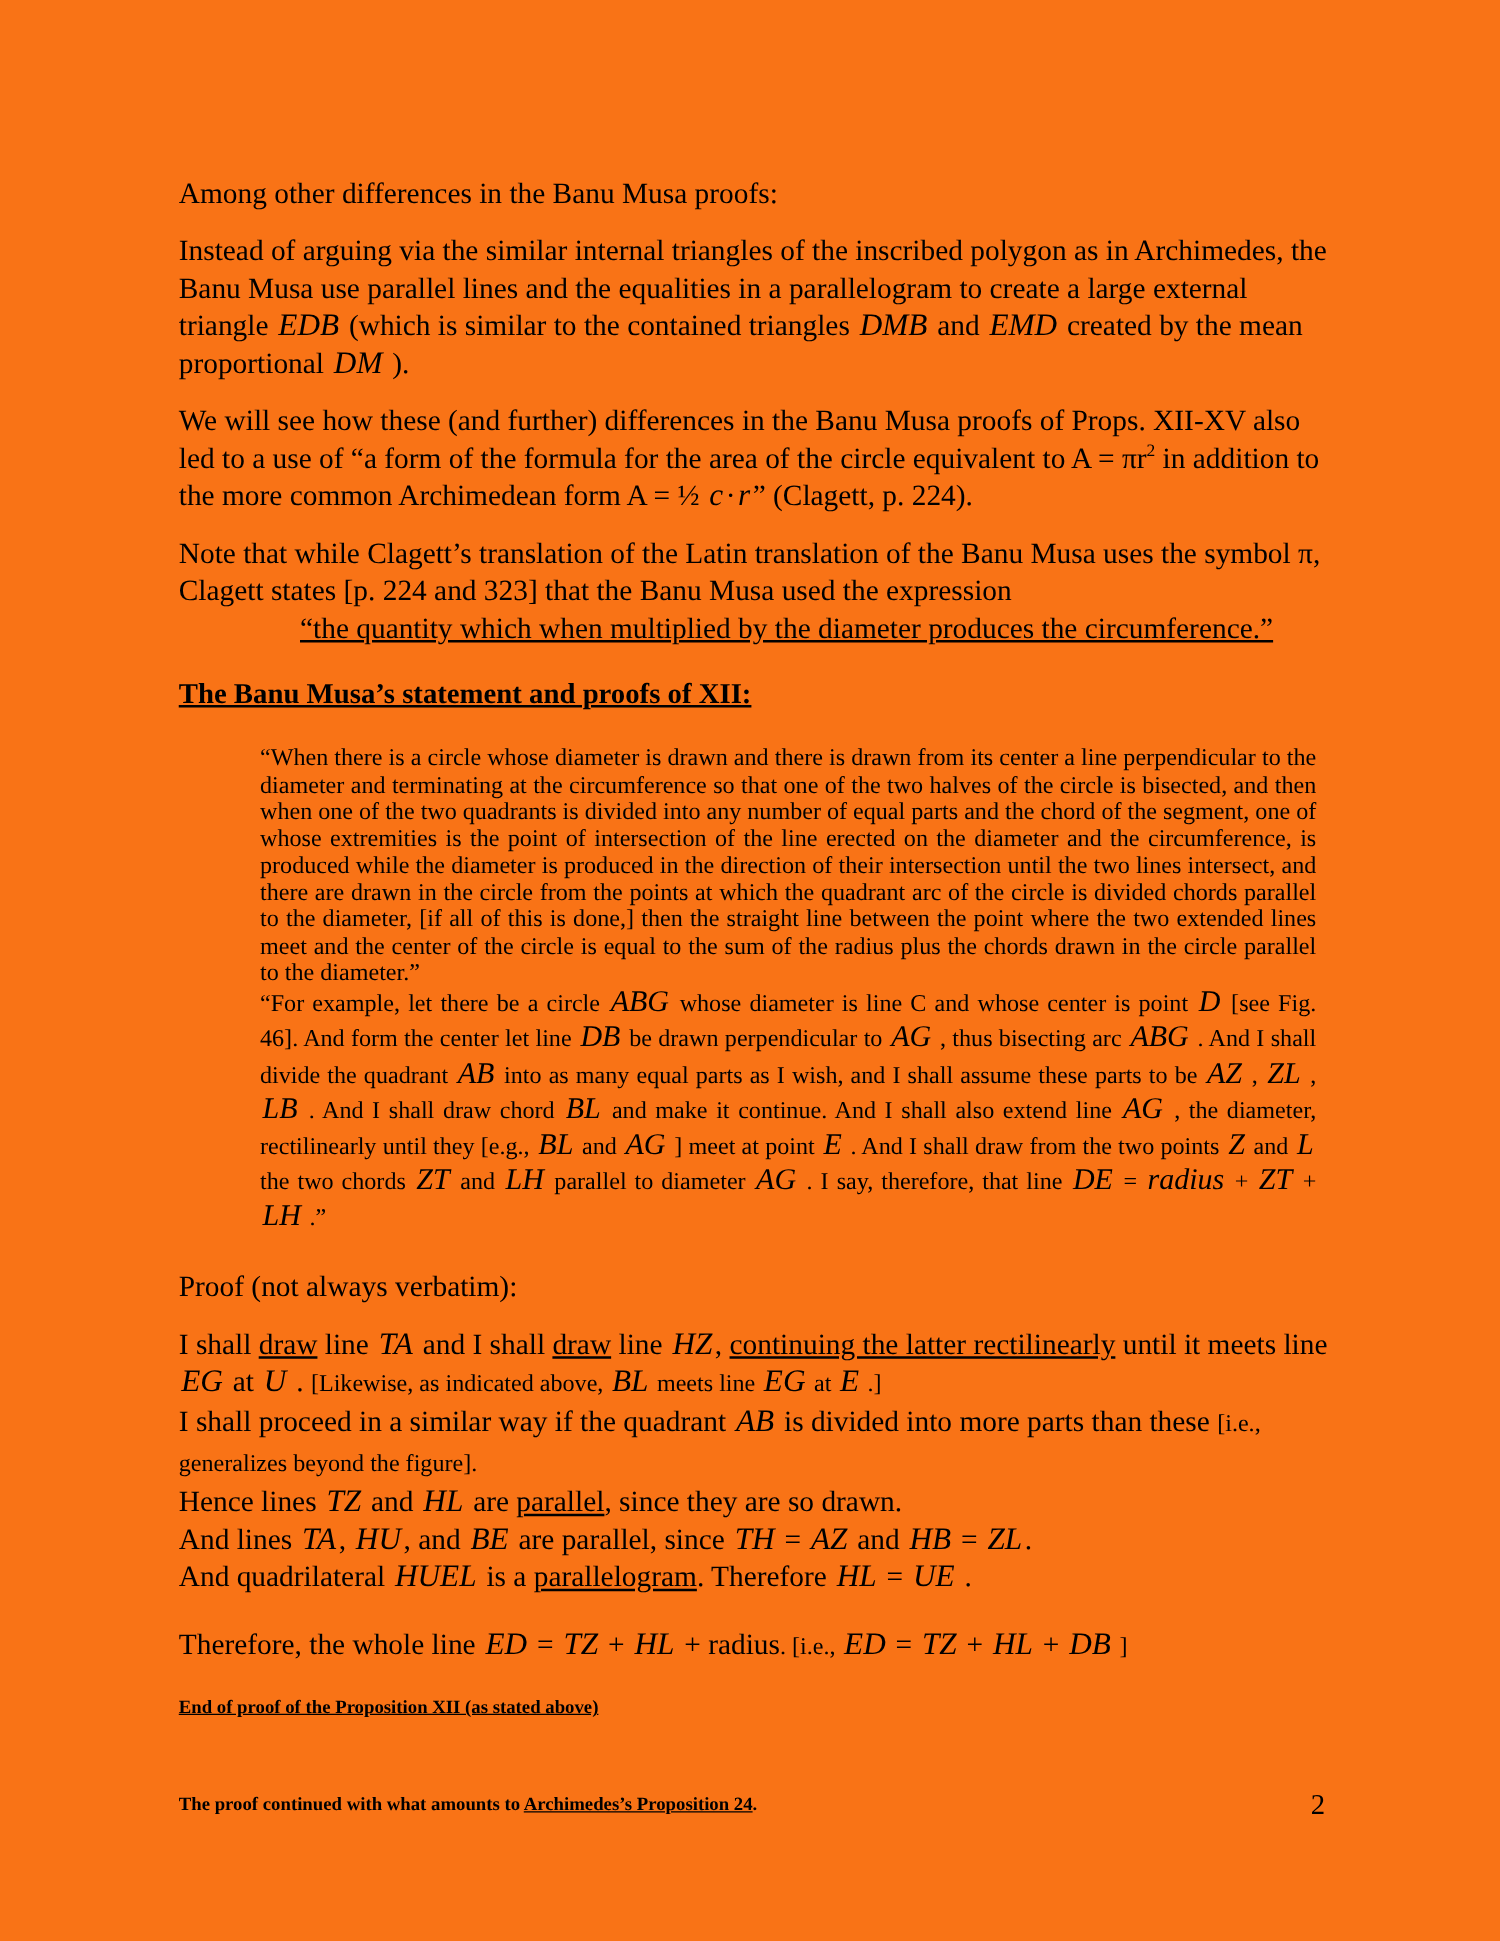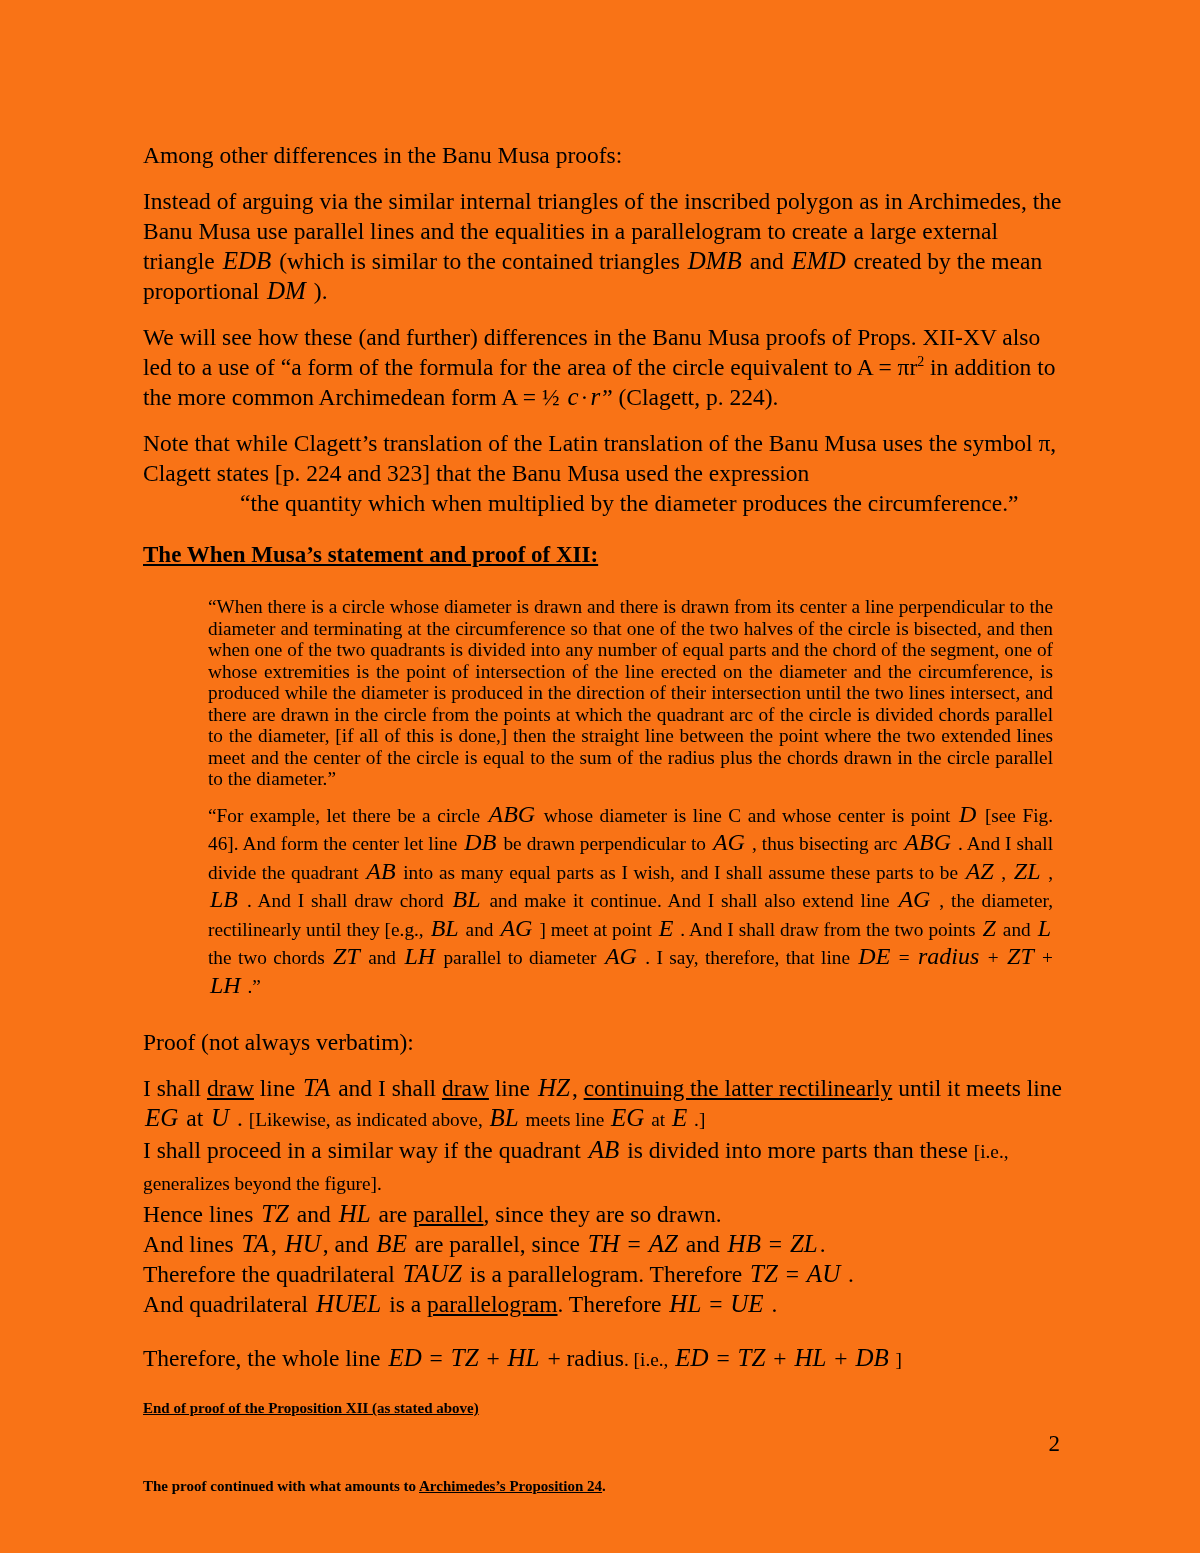--- a/index.html
+++ b/index.html
@@ -24,38 +24,38 @@
   .blk { margin: 0; }
 
   
   .k-p, .k-p0, .k-indentline, .k-pend, .k-pmid {
     font-size: 23.5px;
     line-height: 30px;
   }
   .k-p   { margin-bottom: 16px; }
   .k-p0  { margin-bottom: 0; }
   .k-pmid{ margin: 24px 0 16px 0; }
-  .k-indentline { padding-left: 97px; margin-bottom: 0; }
+  .k-indentline { padding-left: 97px; margin-bottom: 0; text-decoration: underline; }
 
   
   .k-heading {
     font-size: 23px;
     font-weight: bold;
     line-height: 30px;
     margin: 22px 0 26px 0;
   }
 
   
   .k-quote, .k-qnote, .k-qp {
     font-size: 19.3px;
     line-height: 21.5px;
     padding-left: 65px;
     width: 845px;
   }
-  .k-quote { text-align: justify; margin-bottom: 12px; }
+  .k-quote { text-align: justify; margin-bottom: 0; }
   .k-qnote { padding-left: 137px; width: 800px; margin-bottom: 0; }
   .k-qp    { text-align: justify; line-height: 28.5px; margin-bottom: 26px; }
 
   
   .k-bnote1, .k-bnote2, .k-bnote3 {
     font-size: 15px;
     font-weight: bold;
     line-height: 26px;
   }
   .k-bnote1 { margin-top: 20px; }
@@ -80,28 +80,27 @@
 </head>
 <body>
 
 <div class="page">
   <div class="content">
       <div class="blk k-p">Among other differences in the Banu Musa proofs:</div>
       <div class="blk k-p">Instead of arguing via the similar internal triangles of the inscribed polygon as in Archimedes, the Banu Musa use parallel lines and the equalities in a parallelogram to create a large external triangle <span class="m">EDB</span> (which is similar to the contained triangles <span class="m">DMB</span> and <span class="m">EMD</span> created by the mean proportional <span class="m">DM</span> ).</div>
       <div class="blk k-p">We will see how these (and further) differences in the Banu Musa proofs of Props. XII-XV also led to a use of “a form of the formula for the area of the circle equivalent to A = πr<span class="sup">2</span> in addition to the more common Archimedean form A = ½ <span class="m">c</span>·<span class="m">r</span>” (Clagett, p. 224).</div>
       <div class="blk k-p0">Note that while Clagett’s translation of the Latin translation of the Banu Musa uses the symbol π, Clagett states [p. 224 and 323] that the Banu Musa used the expression</div>
       <div class="blk k-indentline">“the quantity which when multiplied by the diameter produces the circumference.”</div>
-      <div class="blk k-heading"><span class="u">The When Musa’s statement and proof of XII:</span></div>
+      <div class="blk k-heading"><span class="u">The Banu Musa’s statement and proofs of XII:</span></div>
       <div class="blk k-quote">“When there is a circle whose diameter is drawn and there is drawn from its center a line perpendicular to the diameter and terminating at the circumference so that one of the two halves of the circle is bisected, and then when one of the two quadrants is divided into any number of equal parts and the chord of the segment, one of whose extremities is the point of intersection of the line erected on the diameter and the circumference, is produced while the diameter is produced in the direction of their intersection until the two lines intersect, and there are drawn in the circle from the points at which the quadrant arc of the circle is divided chords parallel to the diameter, [if all of this is done,] then the straight line between the point where the two extended lines meet and the center of the circle is equal to the sum of the radius plus the chords drawn in the circle parallel to the diameter.”</div>
       <div class="blk k-qp">“For example, let there be a circle <span class="m">ABG</span> whose diameter is line C and whose center is point <span class="m">D</span> [see Fig. 46].  And form the center let line <span class="m">DB</span> be drawn perpendicular to <span class="m">AG</span> , thus bisecting arc <span class="m">ABG</span> .  And I shall divide the quadrant <span class="m">AB</span> into as many equal parts as I wish, and I shall assume these parts to be <span class="m">AZ</span> , <span class="m">ZL</span> , <span class="m">LB</span> .   And I shall draw chord <span class="m">BL</span> and make it continue.  And I shall also extend line <span class="m">AG</span> , the diameter, rectilinearly until they [e.g., <span class="m">BL</span> and <span class="m">AG</span> ] meet at point <span class="m">E</span> .  And I shall draw from the two points <span class="m">Z</span> and <span class="m">L</span> the two chords <span class="m">ZT</span> and <span class="m">LH</span> parallel to diameter <span class="m">AG</span> .  I say, therefore, that line <span class="m">DE</span> = <span class="m">radius</span> + <span class="m">ZT</span> + <span class="m">LH</span> .”</div>
       <div class="blk k-p">Proof  (not always verbatim):</div>
       <div class="blk k-p0">I shall <span class="u">draw</span> line <span class="m">TA</span> and I shall <span class="u">draw</span> line <span class="m">HZ</span>, <span class="u">continuing the latter rectilinearly</span> until it meets line <span class="m">EG</span> at <span class="m">U</span> .  <span class="sm">[Likewise, as indicated above, </span><span class="m">BL</span><span class="sm"> meets line </span><span class="m">EG</span><span class="sm"> at </span><span class="m">E</span><span class="sm"> .]</span></div>
       <div class="blk k-p0">I shall proceed in a similar way if the quadrant <span class="m">AB</span> is divided into more parts than these <span class="sm">[i.e., generalizes beyond the figure].</span></div>
       <div class="blk k-p0">Hence lines <span class="m">TZ</span> and <span class="m">HL</span> are <span class="u">parallel</span>, since they are so drawn.</div>
       <div class="blk k-p0">And lines <span class="m">TA</span>, <span class="m">HU</span>, and <span class="m">BE</span> are parallel, since <span class="m">TH</span> = <span class="m">AZ</span> and <span class="m">HB</span> = <span class="m">ZL</span>.</div>
-      <div class="blk k-p0">Therefore the quadrilateral <span class="m">TAUZ</span> is a parallelogram.  Therefore <span class="m">TZ</span> = <span class="m">AU</span> .</div>
       <div class="blk k-p0">And quadrilateral <span class="m">HUEL</span> is a <span class="u">parallelogram</span>.  Therefore <span class="m">HL</span> = <span class="m">UE</span> .</div>
       <div class="blk k-pmid">Therefore, the whole line  <span class="m">ED</span> = <span class="m">TZ</span> + <span class="m">HL</span> +  radius<span class="sm">. [i.e.,  </span><span class="m">ED</span> = <span class="m">TZ</span> + <span class="m">HL</span> + <span class="m">DB</span><span class="sm"> ]</span></div>
       <div class="blk k-bnote1"><span class="u">End of proof of the Proposition XII (as stated above)</span></div>
       <div class="blk k-bnote3">The proof continued with what amounts to <span class="u">Archimedes’s Proposition 24</span>.</div>
     </div>
   <div class="pagenum">2</div>
 </div>
 
 </body></html>

